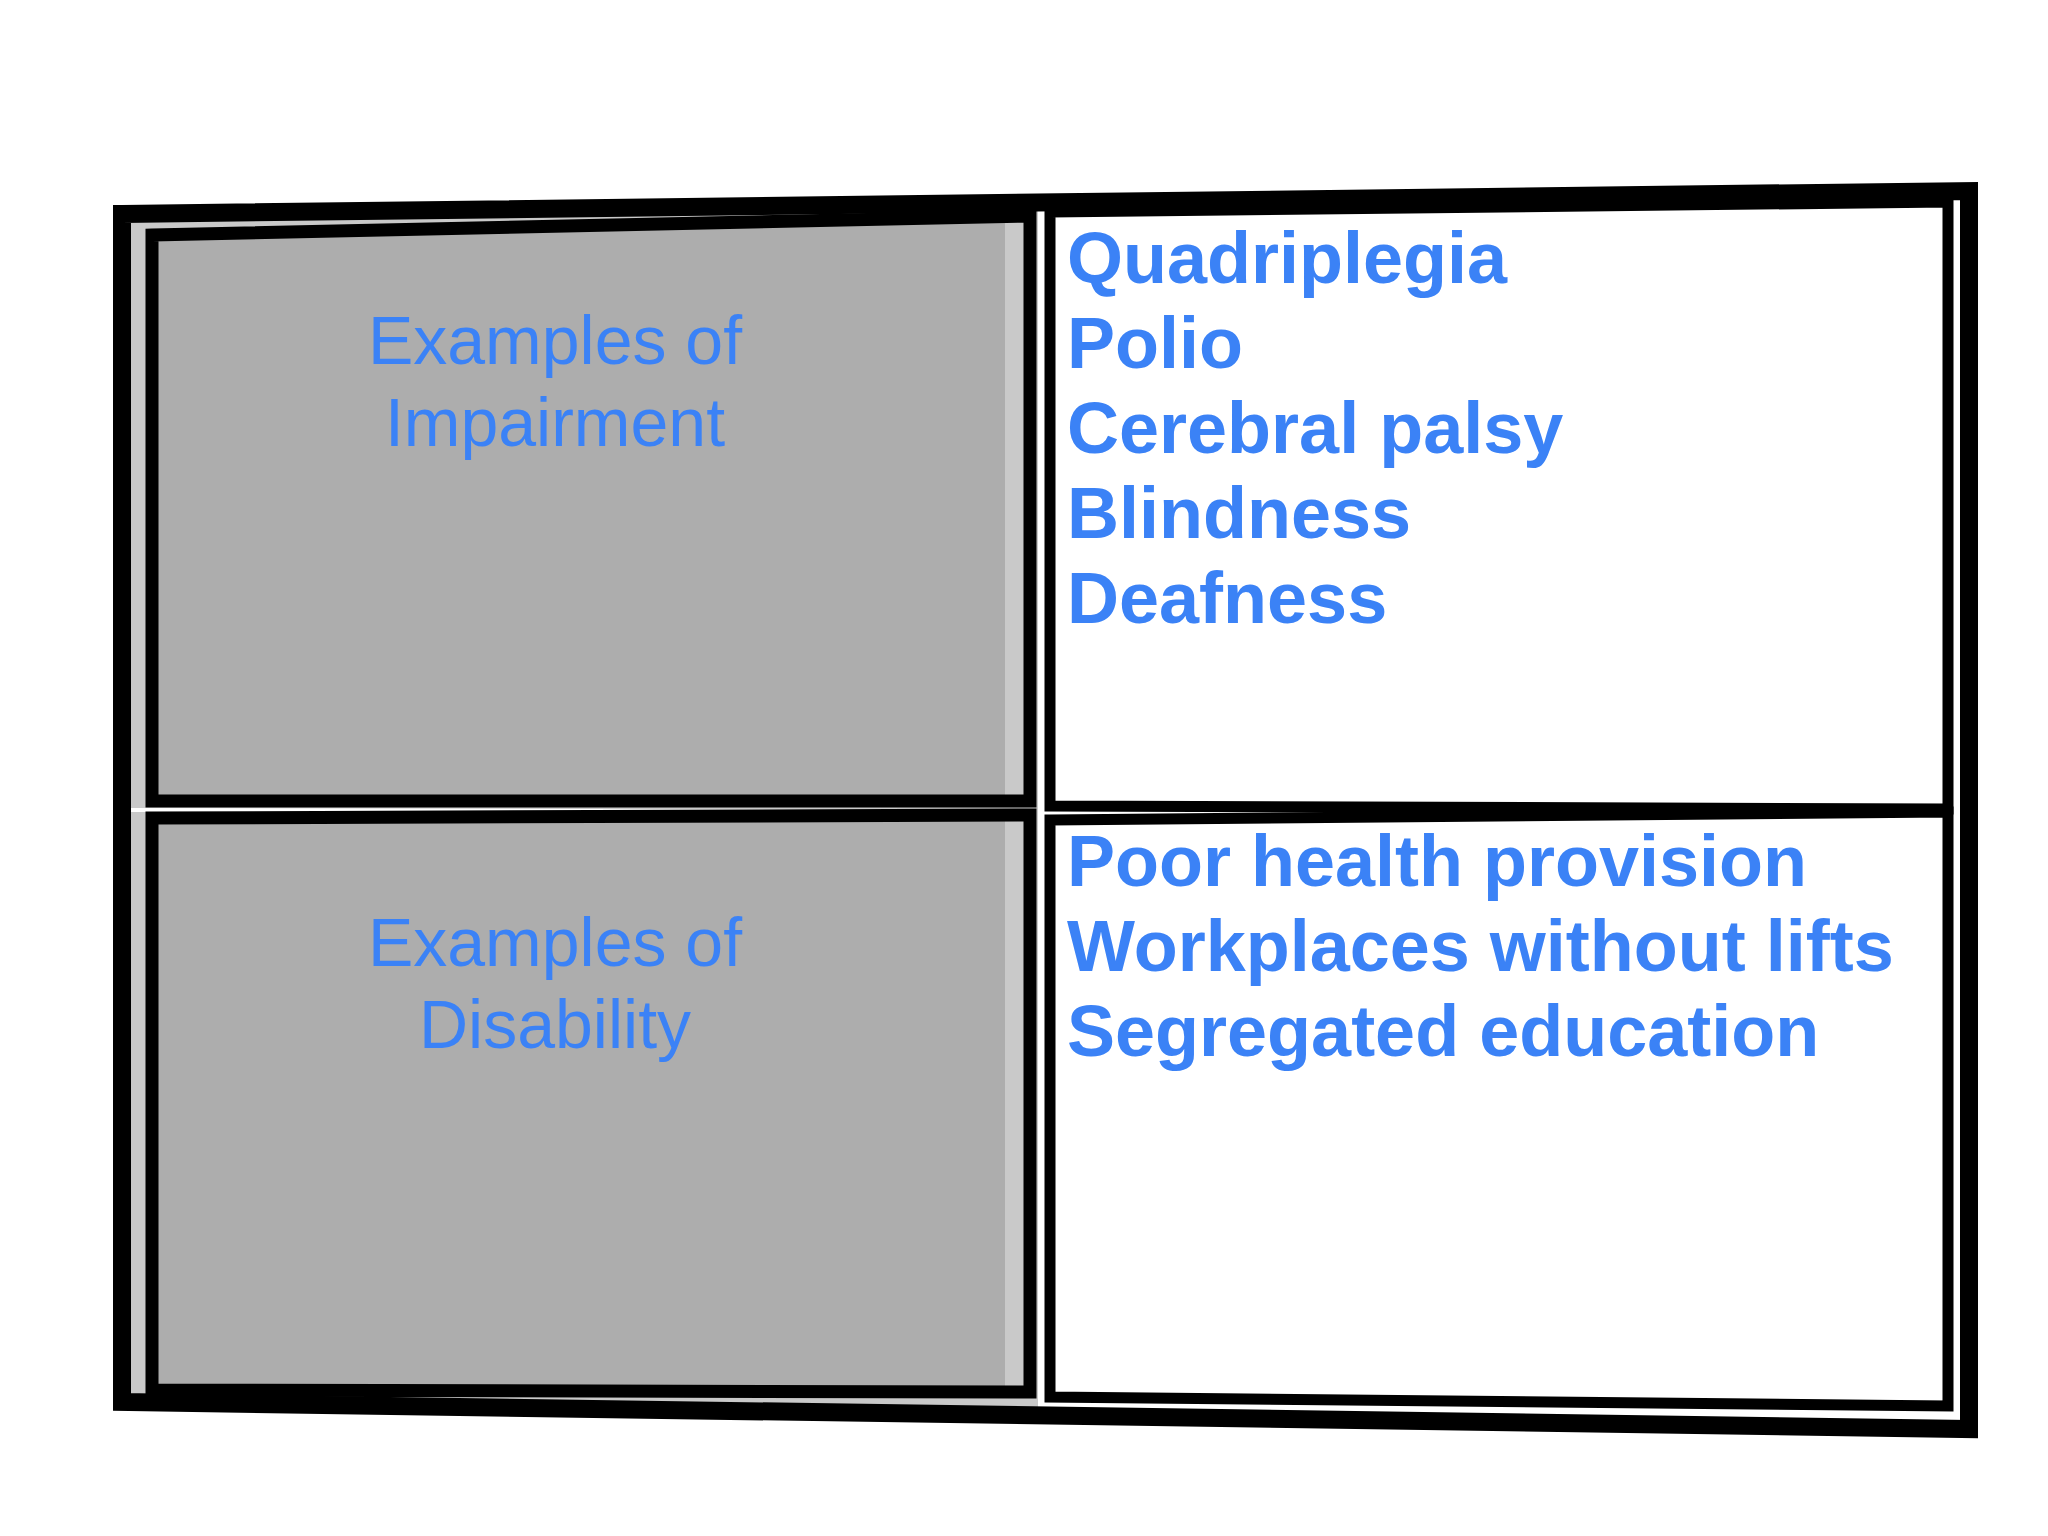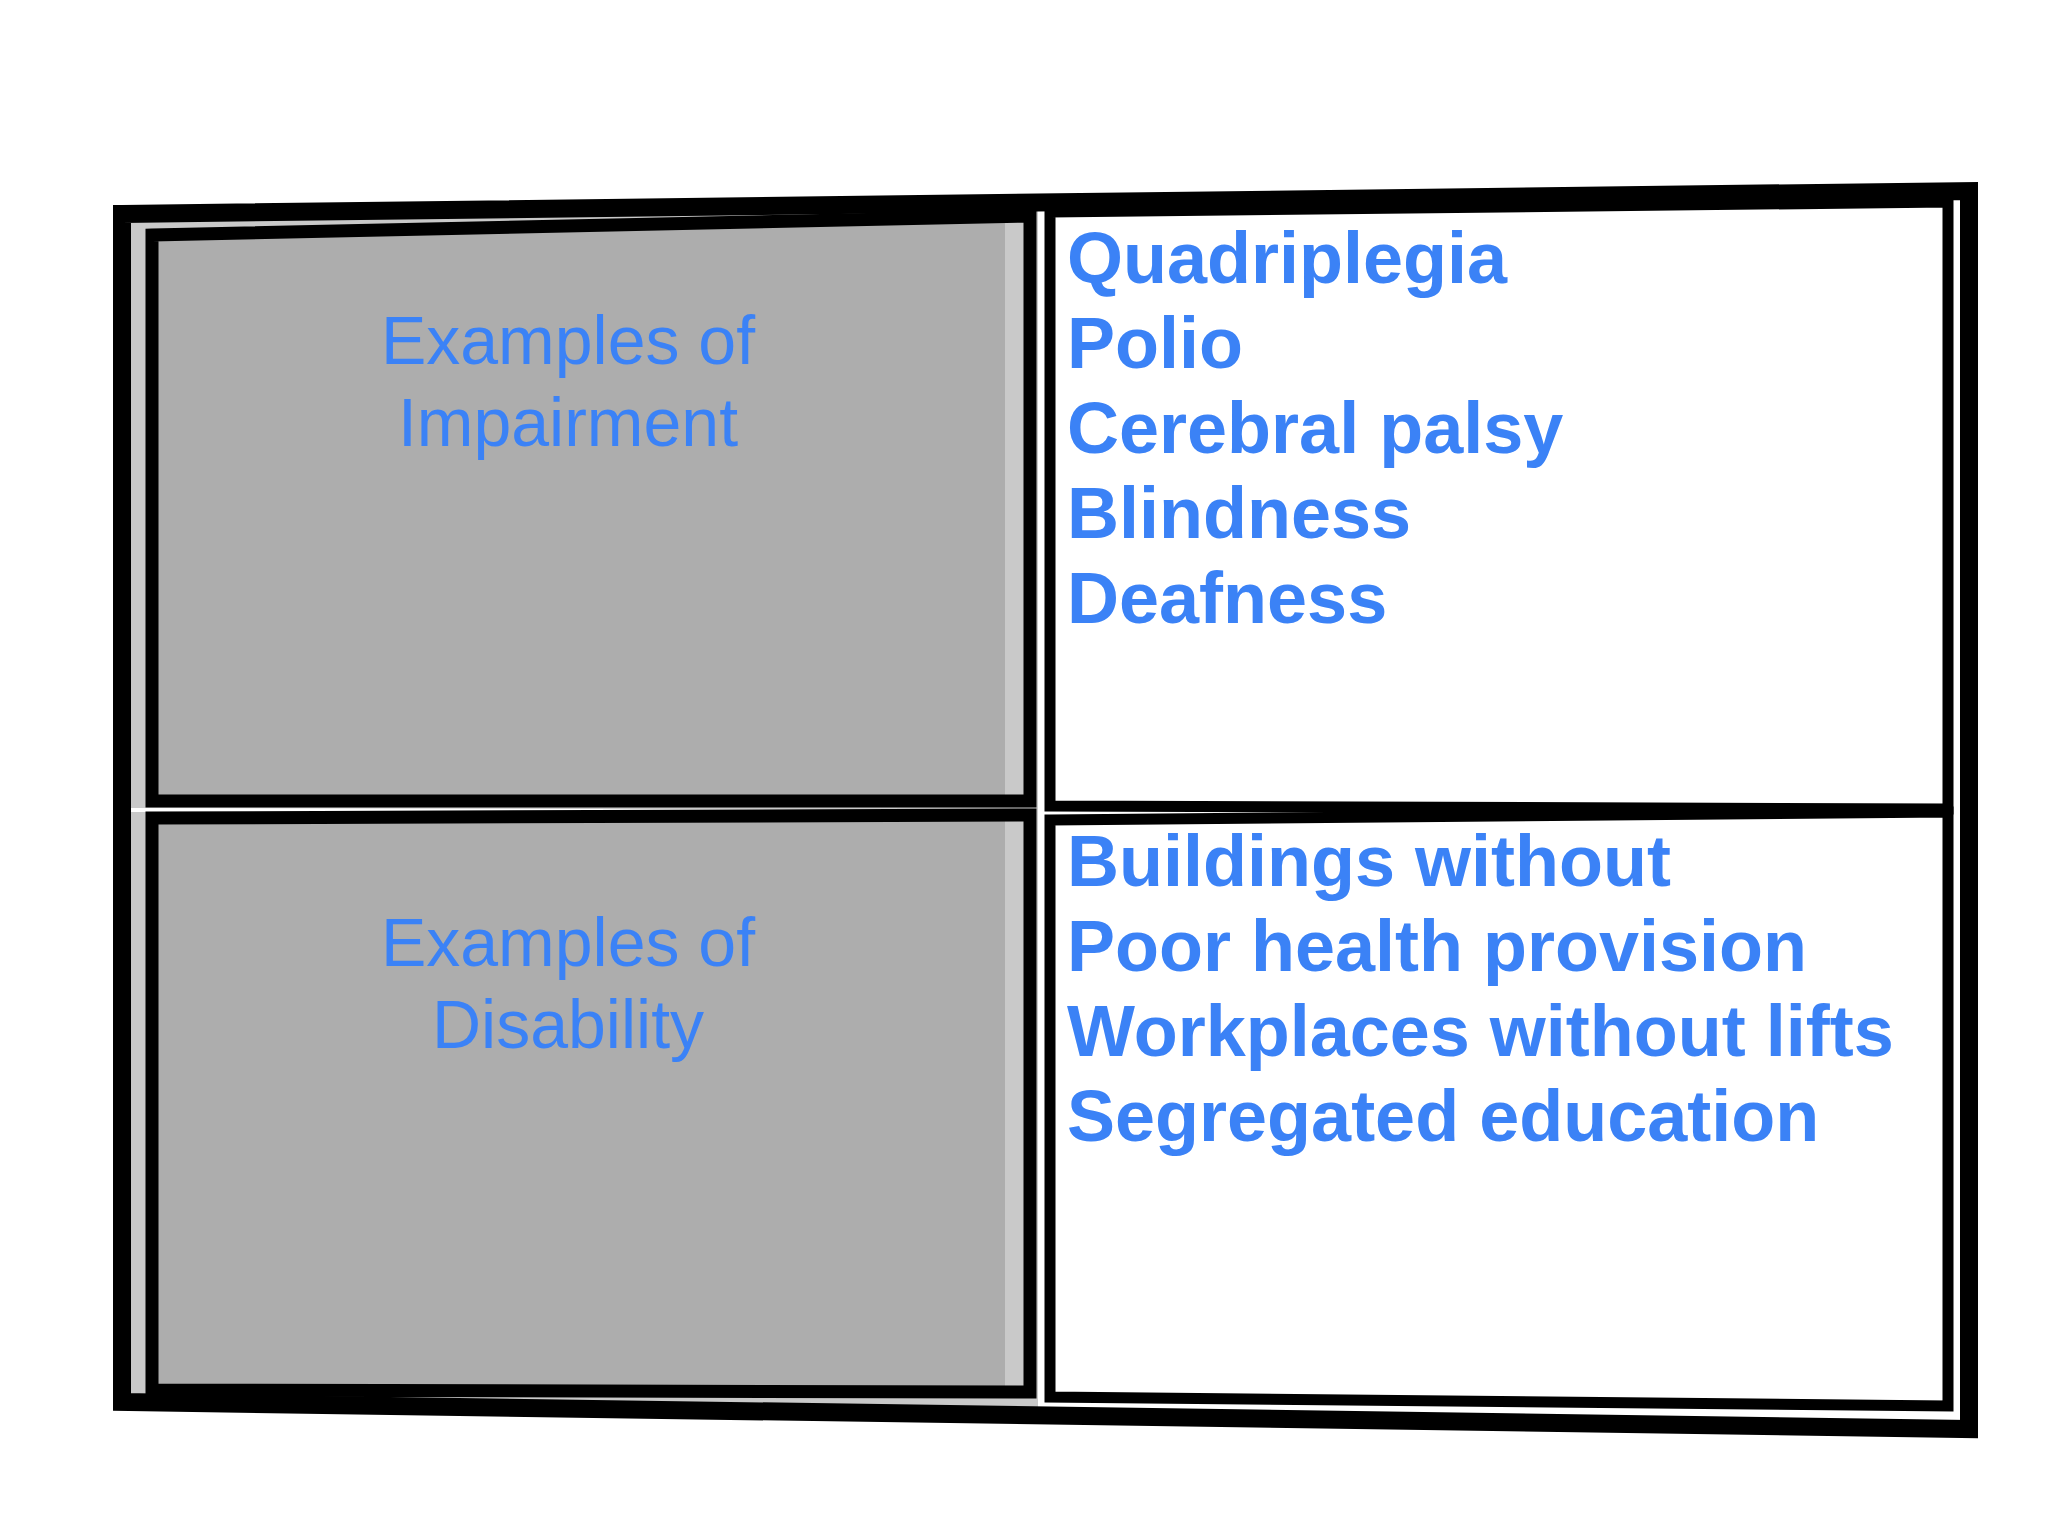--- a/index.html
+++ b/index.html
@@ -8,21 +8,21 @@
     width:2048px;height:1536px;
     background:#ffffff;
     overflow:hidden;
     font-family:"Liberation Sans", sans-serif;
   }
   .table-art{
     position:absolute;left:0;top:0;width:2048px;height:1536px;
   }
   .txt{position:absolute;color:#3b82f6;}
   .hdr{
-    left:173px;width:790px;
+    left:160px;width:790px;
     text-align:center;
     font-size:68px;
     line-height:82px;
     font-weight:400;
   }
   .hdr .bold-line{font-weight:400;}
   .hdr-top{top:299px;}
   .hdr-bottom{top:901px;}
   .examples{
     left:1067px;width:900px;
@@ -68,19 +68,18 @@
     <div>Blindness</div>
     <div>Deafness</div>
   </div>
 
   <div class="txt hdr hdr-bottom">
     <div>Examples of</div>
     <div class="bold-line">Disability</div>
   </div>
 
   <div class="txt examples examples-bottom">
-    <div>Buildings without</div>
     <div>Poor health provision</div>
     <div>Workplaces without lifts</div>
     <div>Segregated education</div>
   </div>
 
 </div>
 
 </body></html>

